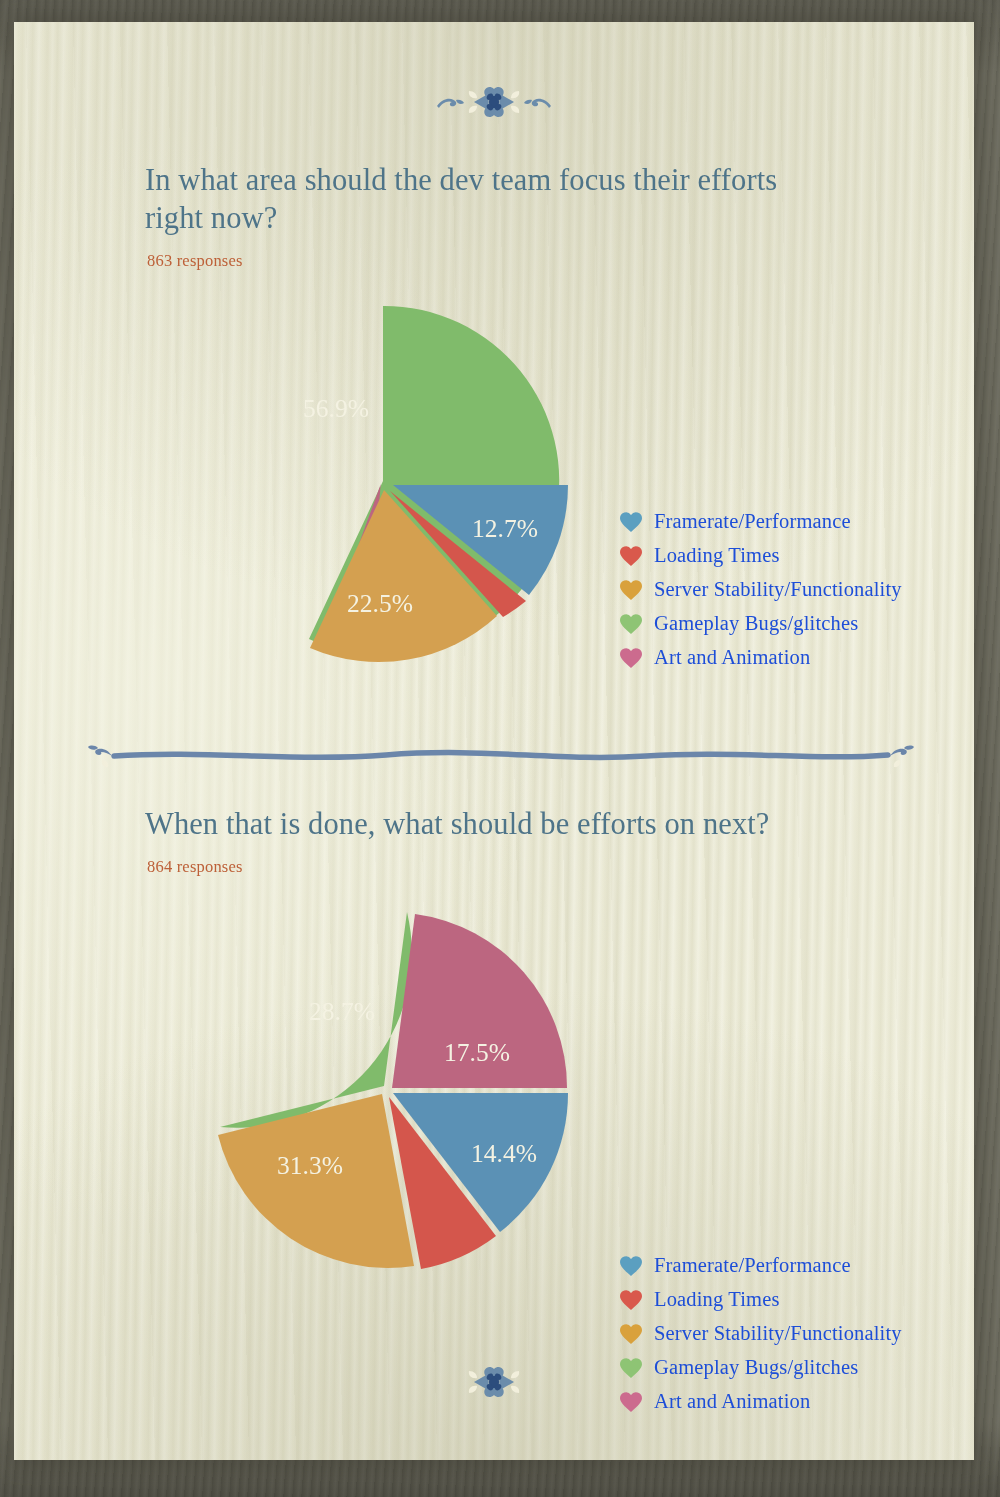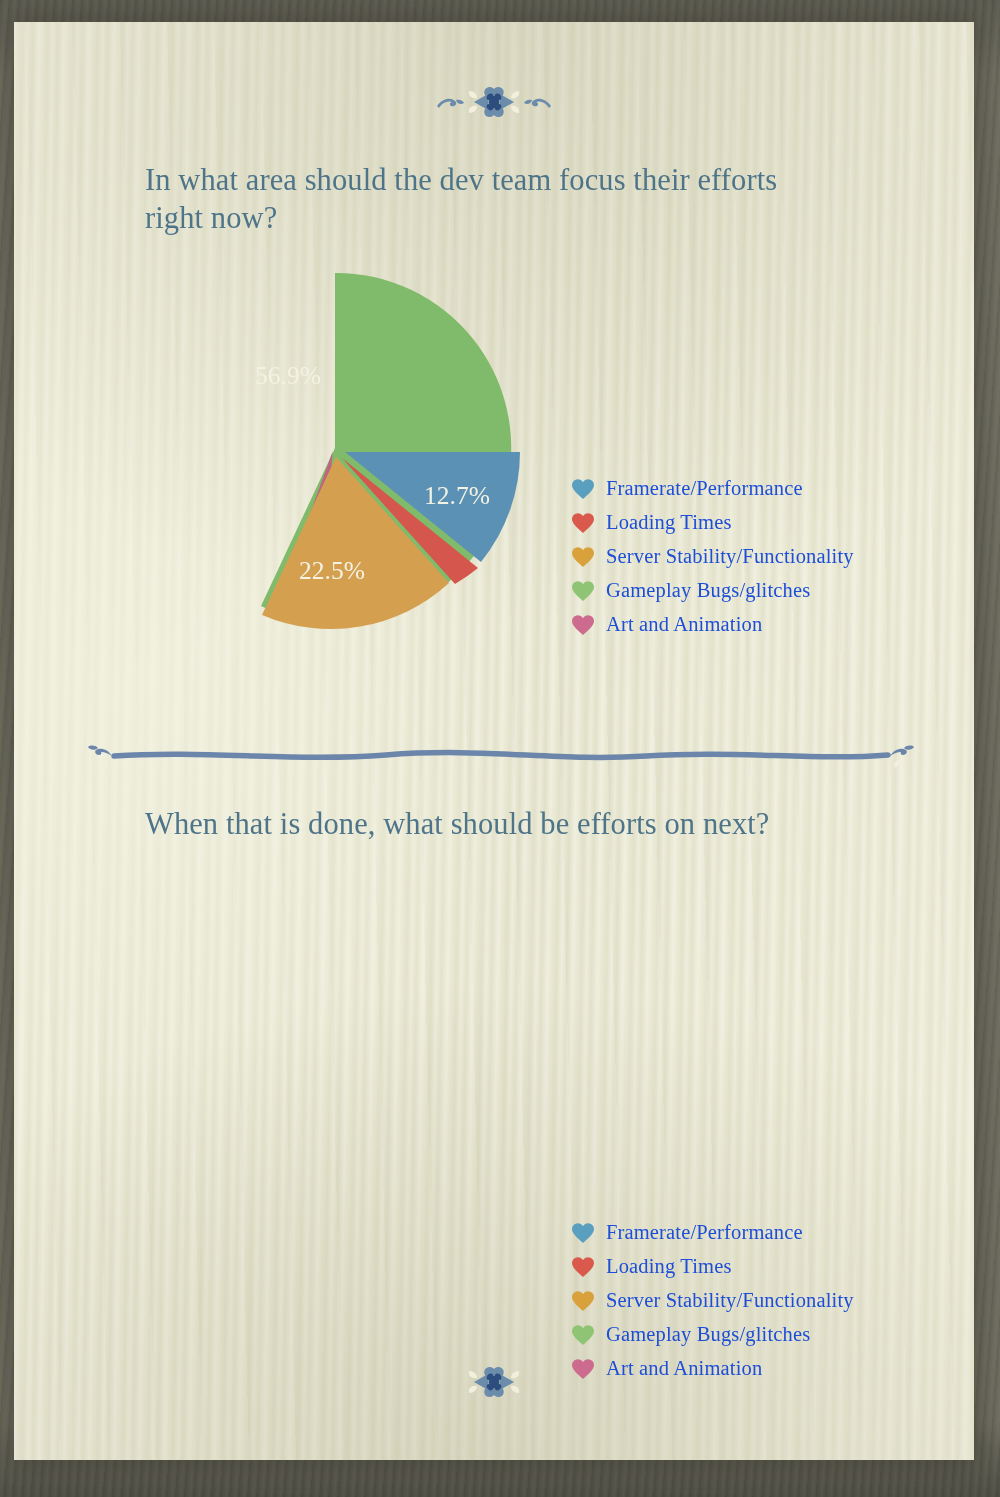--- a/index.html
+++ b/index.html
@@ -124,20 +124,21 @@
     color: #bd6038;
     font-size: 16.5px;
     letter-spacing: .2px;
   }
 
   
   .chart-row {
     position: relative;
     margin-top: 22px;
     height: 400px;
+    margin-left: 48px;
   }
 
   .pie-wrap {
     position: absolute;
     left: 132px;
     top: 0;
     width: 390px;
     height: 380px;
   }
   .pie-svg { display: block; width: 390px; height: 380px; }
@@ -205,20 +206,21 @@
           <path d="M40 11c5 0 8 3 8 7-5 1-9-2-8-7z"></path>
           <path d="M40 33c5 0 8-3 8-7-5-1-9 2-8 7z"></path>
           <path d="M90 11c-5 0-8 3-8 7 5 1 9-2 8-7z"></path>
           <path d="M90 33c-5 0-8-3-8-7 5-1 9 2 8 7z"></path>
         </g>
       </svg>
     </div>
 
     <div class="section" id="section-1">
       <h1 class="q-title">In what area should the dev team focus their efforts right now?</h1>
+      <div class="q-responses">863 responses</div>
 
       <div class="chart-row">
 
         <div class="pie-wrap">
           <svg class="pie-svg" viewBox="0 0 390 380">
 
             <path fill="#80bb6b" d="M193 191 L193 16 A175 175 0 1 1 119 349 Z" transform="translate(-4,-3)"></path>
 
             <path fill="#bc6680" d="M193 191 L266 32 A175 175 0 0 1 302 61 Z" transform="rotate(160 193 191) translate(6,2)"></path>
 
@@ -281,23 +283,43 @@
         </g>
         <g fill="#f2efdc">
           <path d="M16 28c4 0 7 3 6 7-4 1-7-3-6-7z"></path>
           <path d="M814 28c-4 0-7 3-6 7 4 1 7-3 6-7z"></path>
         </g>
       </svg>
     </div>
 
     <div class="section" id="section-2">
       <h1 class="q-title">When that is done, what should be efforts on next?</h1>
+      <div class="q-responses">864 responses</div>
 
       <div class="chart-row">
 
+        <div class="pie-wrap">
+          <svg class="pie-svg" viewBox="0 0 390 380">
+
+            <path fill="#80bb6b" d="M193 191 L216 17 A175 175 0 0 1 29 232 Z" transform="translate(-3,-4)"></path>
+
+            <path fill="#bc6680" d="M193 191 L216 17 A175 175 0 0 1 368 191 Z" transform="translate(5,-2)"></path>
+
+            <path fill="#5b91b5" d="M193 191 L368 191 A175 175 0 0 1 300 330 Z" transform="translate(6,3)"></path>
+
+            <path fill="#d4564c" d="M193 191 L300 330 A175 175 0 0 1 225 363 Z" transform="translate(2,7)"></path>
+
+            <path fill="#d4a050" d="M193 191 L225 363 A175 175 0 0 1 29 232 Z" transform="translate(-5,4)"></path>
+
+            <text class="slice-label" x="148" y="115">28.7%</text>
+            <text class="slice-label" x="283" y="156">17.5%</text>
+            <text class="slice-label" x="310" y="257">14.4%</text>
+            <text class="slice-label" x="116" y="269">31.3%</text>
+          </svg>
+        </div>
 
         <div class="legend" id="legend-2">
           <div class="legend-item">
             <svg class="legend-heart" viewBox="0 0 24 22">
                 <path d="M12 21C5 15 1 11 1 7a6 6 0 0 1 11-3 6 6 0 0 1 11 3c0 4-4 8-11 14z" fill="#5b9fc0"></path>
               </svg>
             <span class="legend-label">Framerate/Performance</span>
           </div>
           <div class="legend-item">
             <svg class="legend-heart" viewBox="0 0 24 22">

